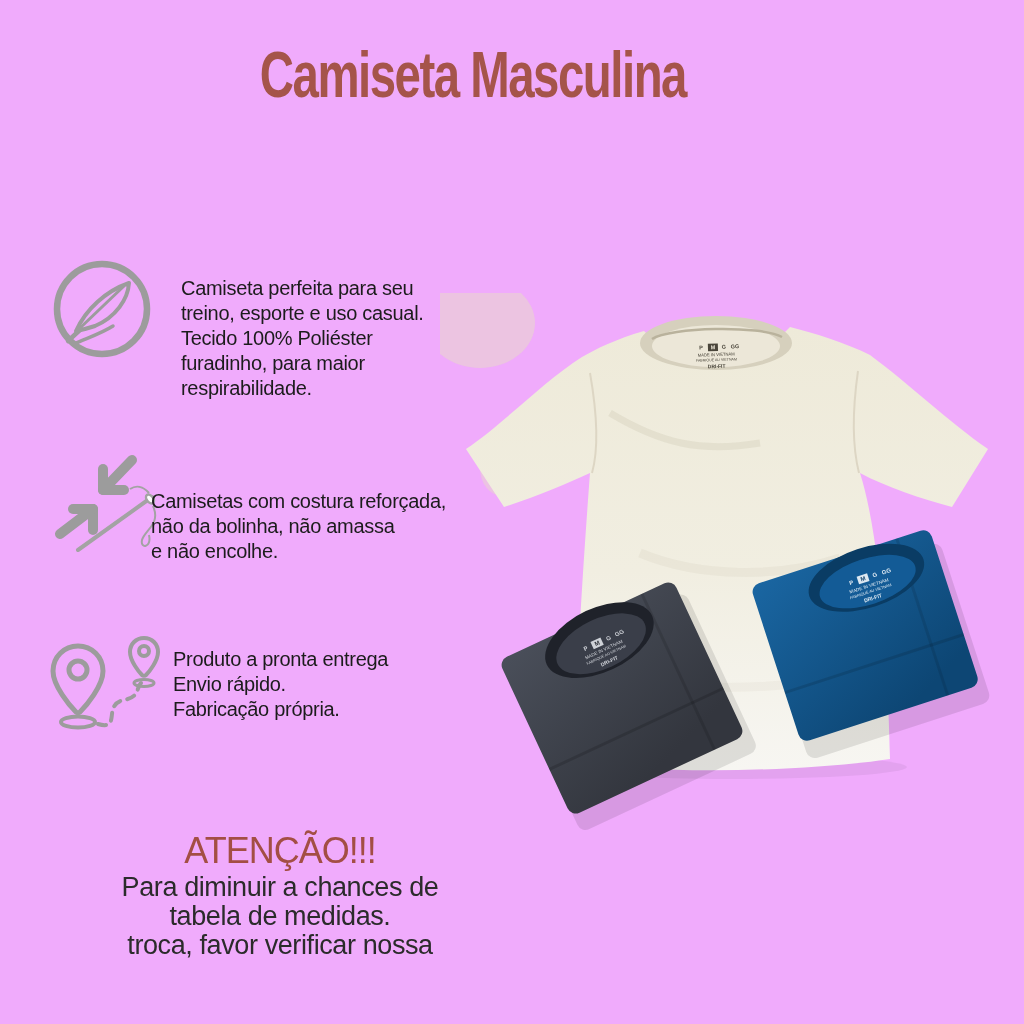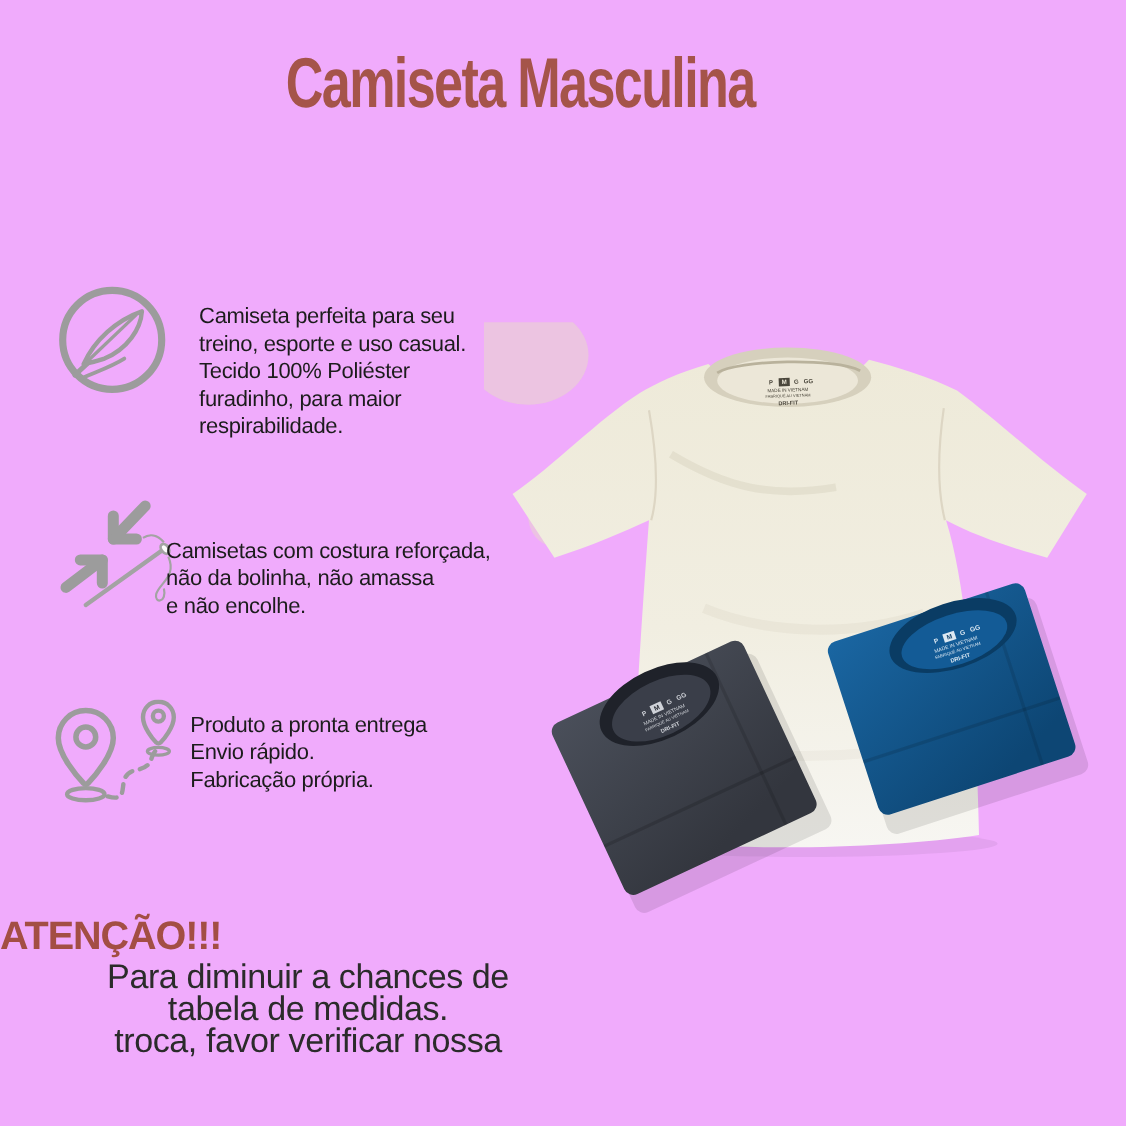--- a/index.html
+++ b/index.html
@@ -23,27 +23,27 @@
   .feat-text{position:absolute;color:#1c1c1c;
     font-weight:normal;font-size:20px;letter-spacing:-.3px;}
   .feat-text .ln{height:25px;line-height:25px;white-space:nowrap;}
   .ft1{left:181px;top:276px;width:300px;}
   .ft2{left:151px;top:489px;width:360px;}
   .ft3{left:173px;top:647px;width:250px;}
   .i1{left:50px;top:257px;width:104px;height:104px;}
   .i2{left:48px;top:450px;width:118px;height:118px;}
   .i3{left:36px;top:636px;width:128px;height:100px;}
   .attn-head{
-    position:absolute;left:0;top:830px;width:560px;
-    font-size:36px;font-weight:bold;letter-spacing:-1px;color:#a34e44;
+    position:absolute;left:0;top:830px;width:560px;text-align:center;
+    font-size:36px;font-weight:normal;letter-spacing:-1px;color:#a34e44;
     white-space:nowrap;
   }
   .attn-body{
     position:absolute;left:60px;top:873px;width:440px;text-align:center;
-    font-size:31px;letter-spacing:-.4px;color:#2b2b2b;
+    font-size:27px;letter-spacing:-.4px;color:#2b2b2b;
   }
   .attn-body .ln{height:29px;line-height:29px;white-space:nowrap;}
   .photo{position:absolute;left:440px;top:293px;width:584px;height:540px;}
   svg text{font-family:"Liberation Sans","DejaVu Sans",sans-serif;}
 </style>
 </head>
 <body>
 
 <div class="canvas">
 

